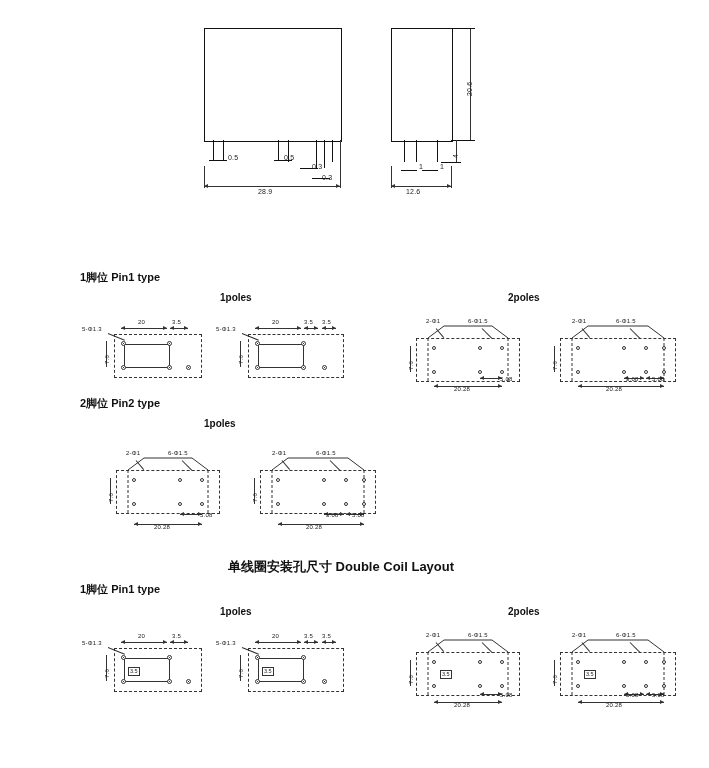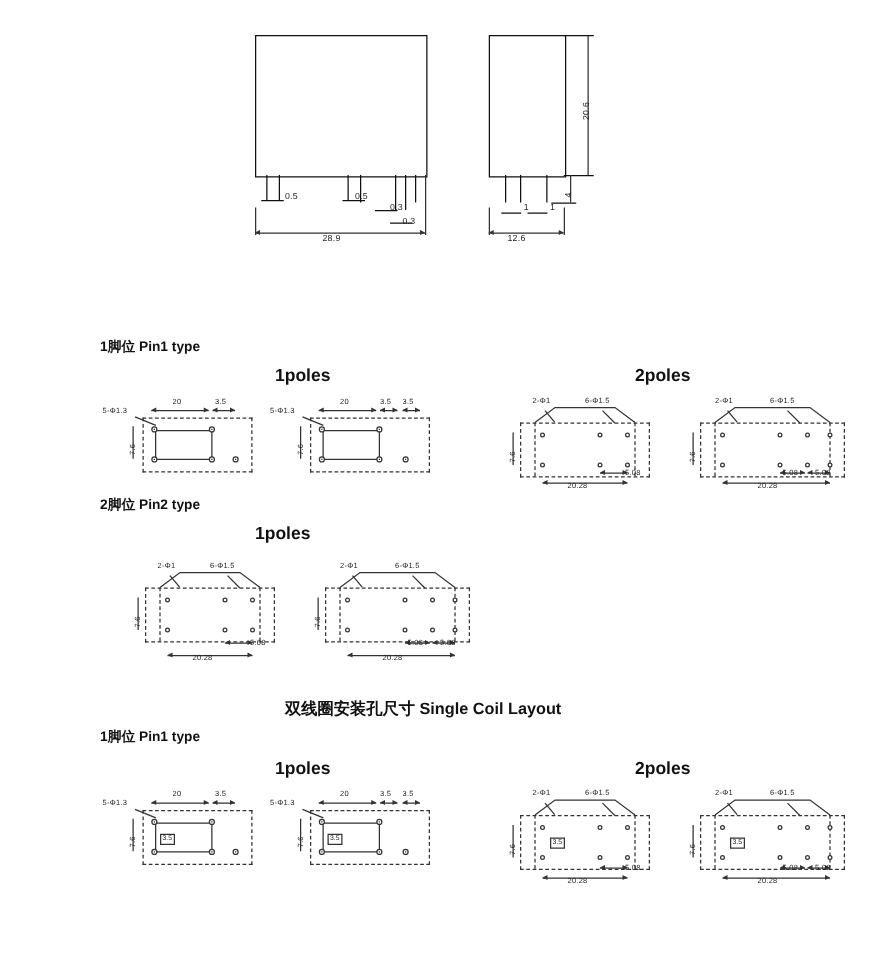--- a/index.html
+++ b/index.html
@@ -41,21 +41,21 @@
   }
   .subhead {
     position: absolute;
     font-size: 11px;
     font-weight: bold;
     color: #111;
     white-space: nowrap;
   }
   .polelabel {
     position: absolute;
-    font-size: 14px;
+    font-size: 10px;
     font-weight: bold;
     color: #111;
     white-space: nowrap;
   }
   
   .relay-body {
     position: absolute;
     border: 1.2px solid #111;
     background: #fff;
   }
@@ -351,21 +351,21 @@
     <div class="vdim" style="left:6px; top:26px; height:26px;"></div>
     <div class="dim-text sm vert" style="left:4px; top:50px;">7.6</div>
     <div class="arrowline" style="left:30px; top:72px; width:86px;"></div>
     <div class="dim-text sm" style="left:58px; top:72px;">20.28</div>
     <div class="arrowline" style="left:76px; top:62px; width:20px;"></div>
     <div class="dim-text sm" style="left:78px; top:60px;">5.08</div>
     <div class="arrowline" style="left:98px; top:62px; width:18px;"></div>
     <div class="dim-text sm" style="left:104px; top:60px;">5.08</div>
   </div>
 
-  <div class="heading" style="left:228px; top:558px;">双线圈安装孔尺寸  Single Coil Layout</div>
+  <div class="heading" style="left:228px; top:558px;">单线圈安装孔尺寸  Double Coil Layout</div>
 
   <div class="subhead" style="left:80px; top:582px;">1脚位 Pin1 type</div>
 
   <div class="polelabel" style="left:220px; top:606px;">1poles</div>
   <div class="polelabel" style="left:508px; top:606px;">2poles</div>
 
   <div class="fp" style="left:88px; top:634px; width:130px; height:70px;">
     <div class="outline" style="left:26px; top:14px; width:88px; height:44px;"></div>
     <div class="solid" style="left:36px; top:24px; width:46px; height:24px;"></div>
     <div class="boxnum" style="left:40px; top:33px;">3.5</div>

